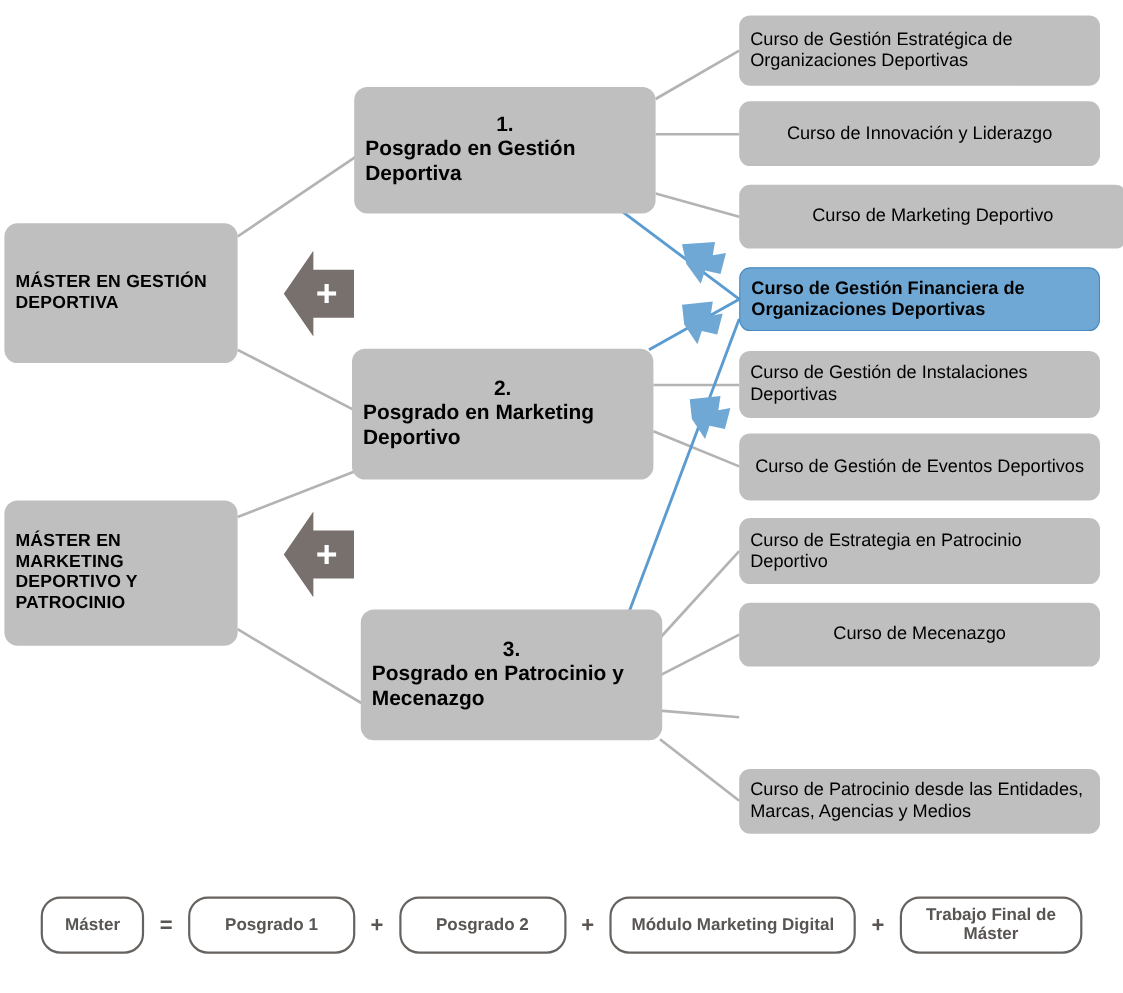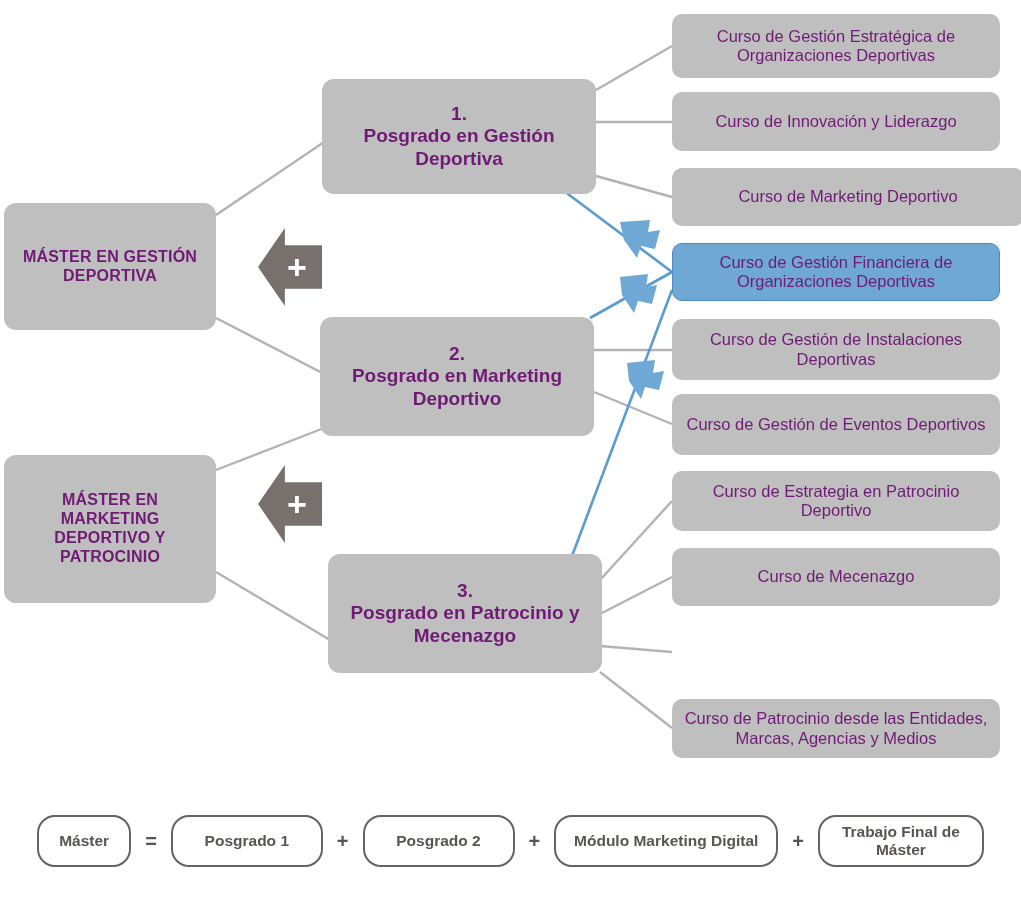--- a/index.html
+++ b/index.html
@@ -19,22 +19,21 @@
     left:0; top:0;
     width:1021px; height:903px;
     pointer-events:none;
   }
   .node{
     position:absolute;
     box-sizing:border-box;
     display:flex;
     align-items:center;
     justify-content:center;
-    text-align:center;
-    color:#701a75;
+    color:#000000;
     background:#bfbfbf;
     border-radius:12px;
     line-height:1.18;
     padding:4px 10px;
     z-index:3;
   }
   .node.master{
     font-weight:bold;
     font-size:16px;
     letter-spacing:.2px;
@@ -44,20 +43,21 @@
     font-size:19px;
   }
   .node.course{
     font-size:16.5px;
     font-weight:400;
     border-radius:10px;
   }
   .node.course.highlight{
     background:#6fa8d4;
     border:1px solid #4a89bd;
+    font-weight:bold;
   }
   .plus-arrow{
     position:absolute;
     z-index:4;
     color:#ffffff;
     font-weight:bold;
     display:flex;
     align-items:center;
     justify-content:center;
   }
@@ -151,21 +151,21 @@
     <g fill="#6fa8d4">
 
       <path d="M620 222 L650 220 L648 232 L660 230 L655 249 L641 246 L637 258 L624 240 Z"></path>
       <path d="M620 277 L648 274 L646 287 L657 285 L652 304 L638 301 L634 313 L622 295 Z"></path>
       <path d="M627 363 L655 360 L653 373 L664 371 L659 390 L645 387 L641 399 L629 381 Z"></path>
     </g>
   </svg>
 
   <div class="node master" style="left:4px; top:203px; width:212px; height:127px;">MÁSTER EN GESTIÓN DEPORTIVA</div>
 
-  <div class="node master" style="left:4px; top:455px; width:212px; height:148px;">MÁSTER EN MARKETING DEPORTIVO Y PATROCINIO</div>
+  <div class="node master" style="left:4px; top:455px; width:212px; height:132px;">MÁSTER EN MARKETING DEPORTIVO Y PATROCINIO</div>
 
   <div class="plus-arrow" style="left:258px; top:228px; width:64px; height:78px;">
     <span class="shape"></span>
     <span class="glyph">+</span>
   </div>
 
   <div class="plus-arrow" style="left:258px; top:465px; width:64px; height:78px;">
     <span class="shape"></span>
     <span class="glyph">+</span>
   </div>

